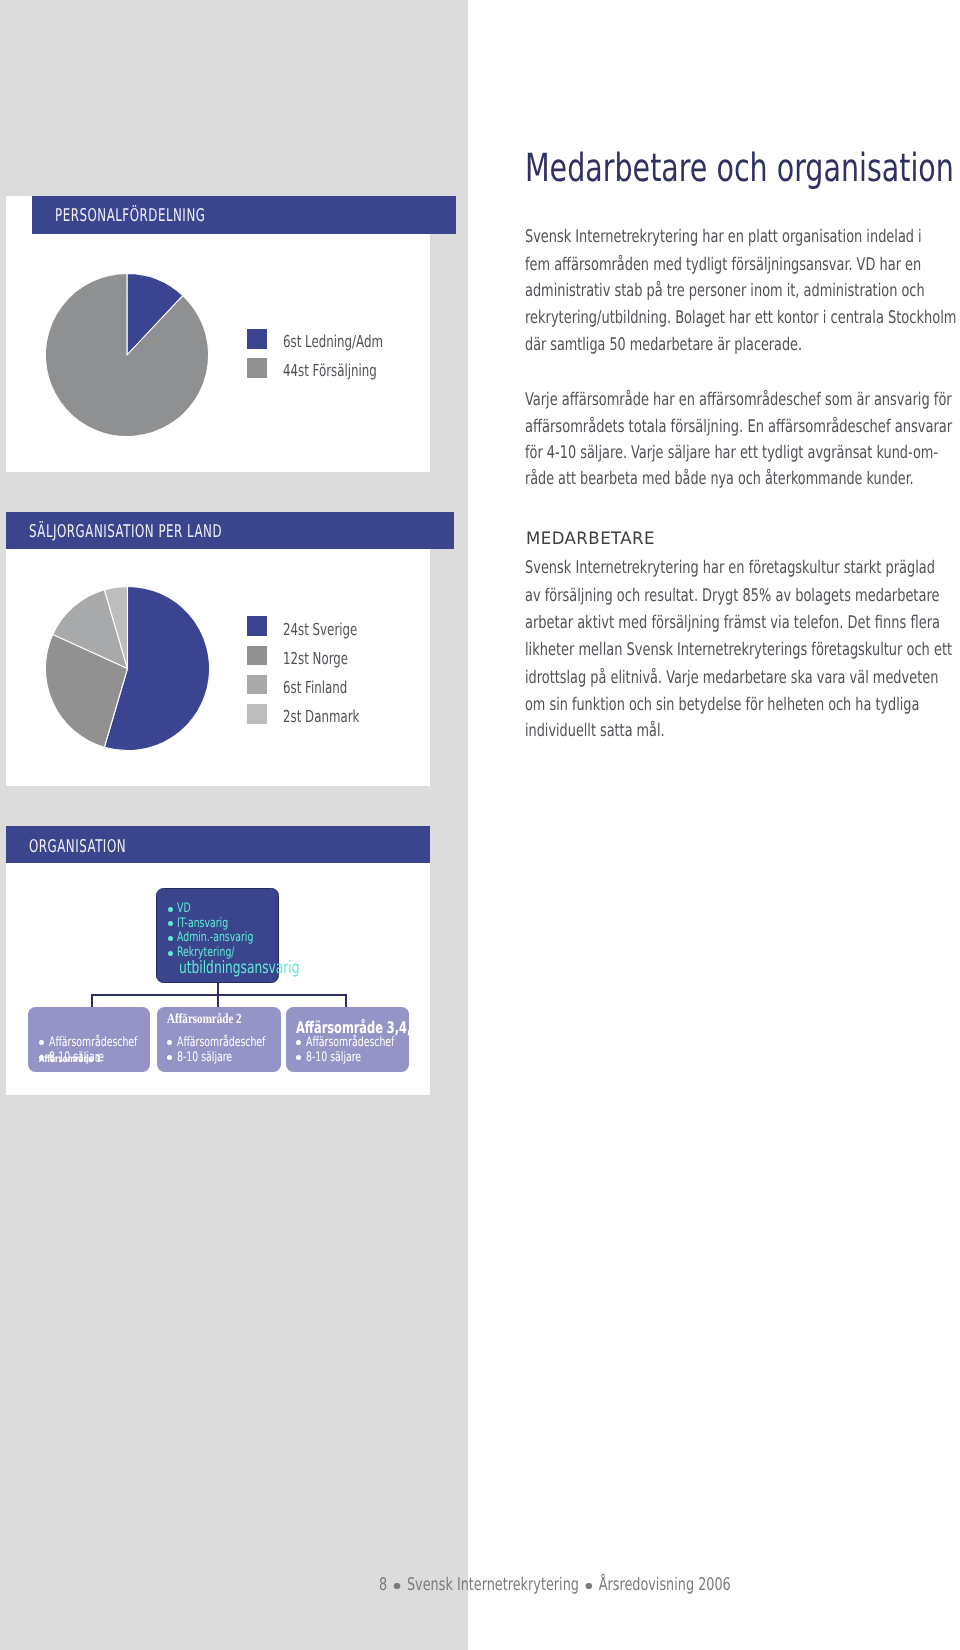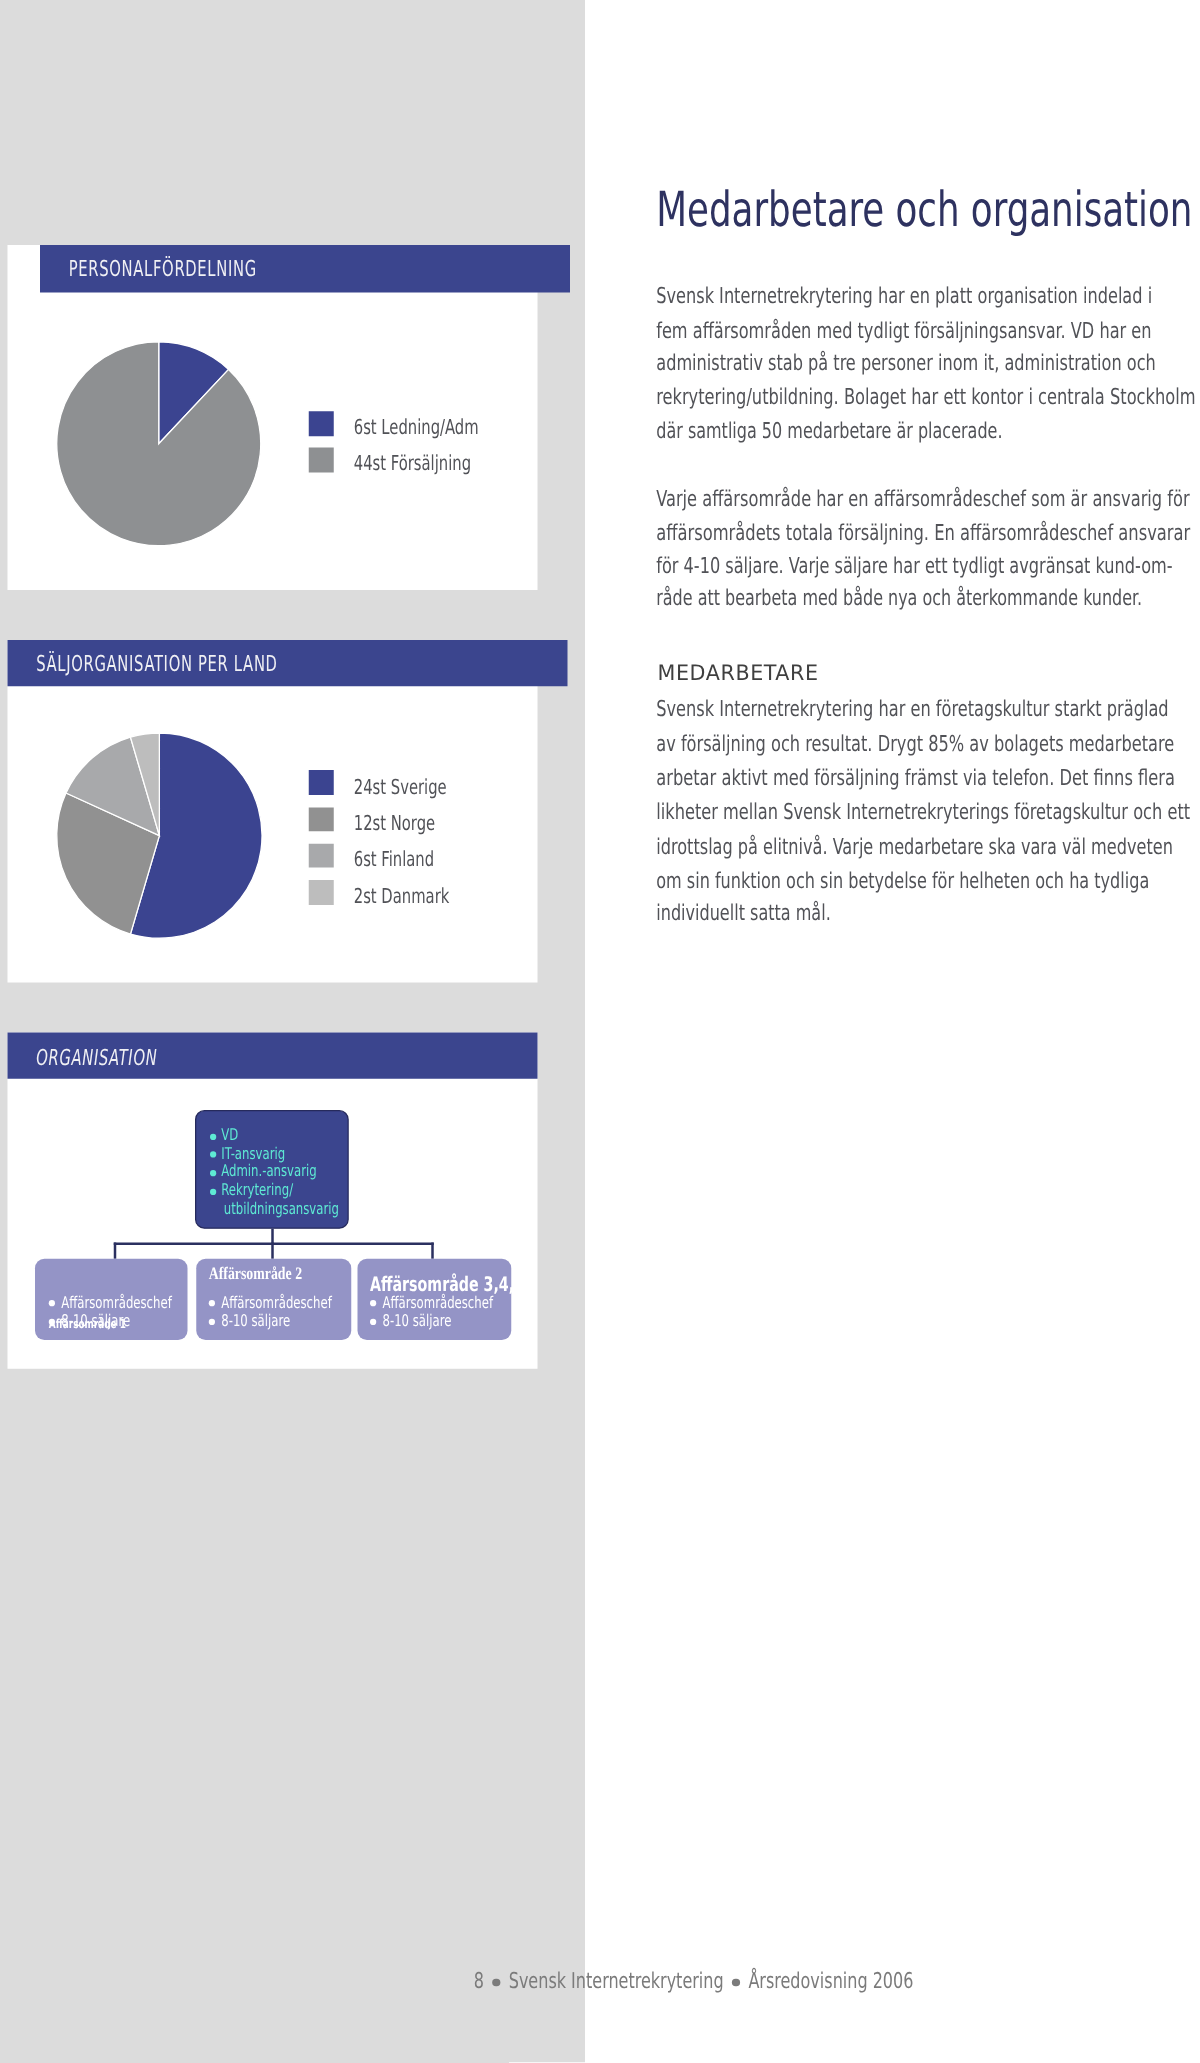--- a/index.html
+++ b/index.html
@@ -17,21 +17,21 @@
   .card-head-label{position:absolute;color:#f0f0f4;font-size:17.6px;letter-spacing:0.72px;
                    line-height:12.5px;white-space:nowrap;font-weight:400;
                    transform:scaleX(0.746);transform-origin:left top;}
   #card1{left:6px;top:196px;width:423.5px;height:275.5px;}
   #card1 .card-head{height:38px;margin-left:26px;}
   #card1 .card-head-label{left:22.6px;top:14.2px;}
   #card2{left:6px;top:512px;width:423.5px;height:273.5px;}
   #card2 .card-head{height:37px;padding-left:24px;}
   #card2 .card-head-label{left:22.7px;top:14.2px;}
   #card3{left:6px;top:826px;width:423.5px;height:268.5px;}
-  #card3 .card-head{height:37px;font-style:italic;}
+  #card3 .card-head{height:37px;}
   #card3 .card-head-label{left:22.5px;top:14.5px;}
 
   
   .legend-row{position:relative;}
   .legend-swatch{position:absolute;left:0;top:0;width:19.5px;height:19.7px;}
   .legend-label{position:absolute;left:35.6px;top:7.3px;font-size:16.5px;line-height:12px;
                 color:#515257;white-space:nowrap;
                 transform:scaleX(0.797);transform-origin:left top;}
   .legend-row{height:29.2px;}
 
@@ -128,21 +128,21 @@
       <div class="connector" style="left:85.3px;top:168.4px;width:1.6px;height:12.6px;"></div>
       <div class="connector" style="left:211.0px;top:168.4px;width:1.6px;height:12.6px;"></div>
       <div class="connector" style="left:339.2px;top:168.4px;width:1.6px;height:12.6px;"></div>
 
       <div class="orgbox orgtop" style="left:150.3px;top:62.4px;width:122.8px;height:95px">
         <ul id="orgtoplist" style="left:11.1px;top:12.8px">
             <li style="font-size: 13px; line-height: 14.6px; padding-left: 8.4px;"><span class="bul"></span><span style="display: inline-block; transform: scaleX(0.8); transform-origin: left top;">VD</span></li>
             <li style="font-size: 13px; line-height: 14.6px; padding-left: 8.4px;"><span class="bul"></span><span style="display: inline-block; transform: scaleX(0.8); transform-origin: left top;">IT-ansvarig</span></li>
             <li style="font-size: 13px; line-height: 14.6px; padding-left: 8.4px;"><span class="bul"></span><span style="display: inline-block; transform: scaleX(0.8); transform-origin: left top;">Admin.-ansvarig</span></li>
             <li style="font-size: 13px; line-height: 14.6px; padding-left: 8.4px;"><span class="bul"></span><span style="display: inline-block; transform: scaleX(0.8); transform-origin: left top;">Rekrytering/</span></li>
-            <li style="font-size: 13px; line-height: 14.6px; padding-left: 11px;"><span style="display: inline-block; transform: scaleX(0.8); transform-origin: left top;">utbildningsansvarig</span></li>
+            <li style="font-size: 17px; line-height: 14.6px; padding-left: 11px;"><span style="display: inline-block; transform: scaleX(0.8); transform-origin: left top;">utbildningsansvarig</span></li>
           </ul>
       </div>
 
       <div class="orgbox orgbot" id="orgbot0" style="left:22.3px;top:180.8px;width:122.2px;height:65.4px">
         <div class="bt" style="left: 10.3px; top: 14.6px; font-size: 10px; line-height: 13px; margin-top: 32px;"><span style="display: inline-block; transform: scaleX(0.79); transform-origin: left top;">Affärsområde 1</span></div>
         <ul id="orgbotlist0" style="left:10.5px;top:28.2px">
             <li style="font-size: 13px; line-height: 15.2px; padding-left: 10px;"><span class="bul"></span><span style="display: inline-block; transform: scaleX(0.8); transform-origin: left top;">Affärsområdeschef</span></li>
             <li style="font-size: 13px; line-height: 15.2px; padding-left: 10px;"><span class="bul"></span><span style="display: inline-block; transform: scaleX(0.8); transform-origin: left top;">8-10 säljare</span></li>
           </ul>
       </div>

